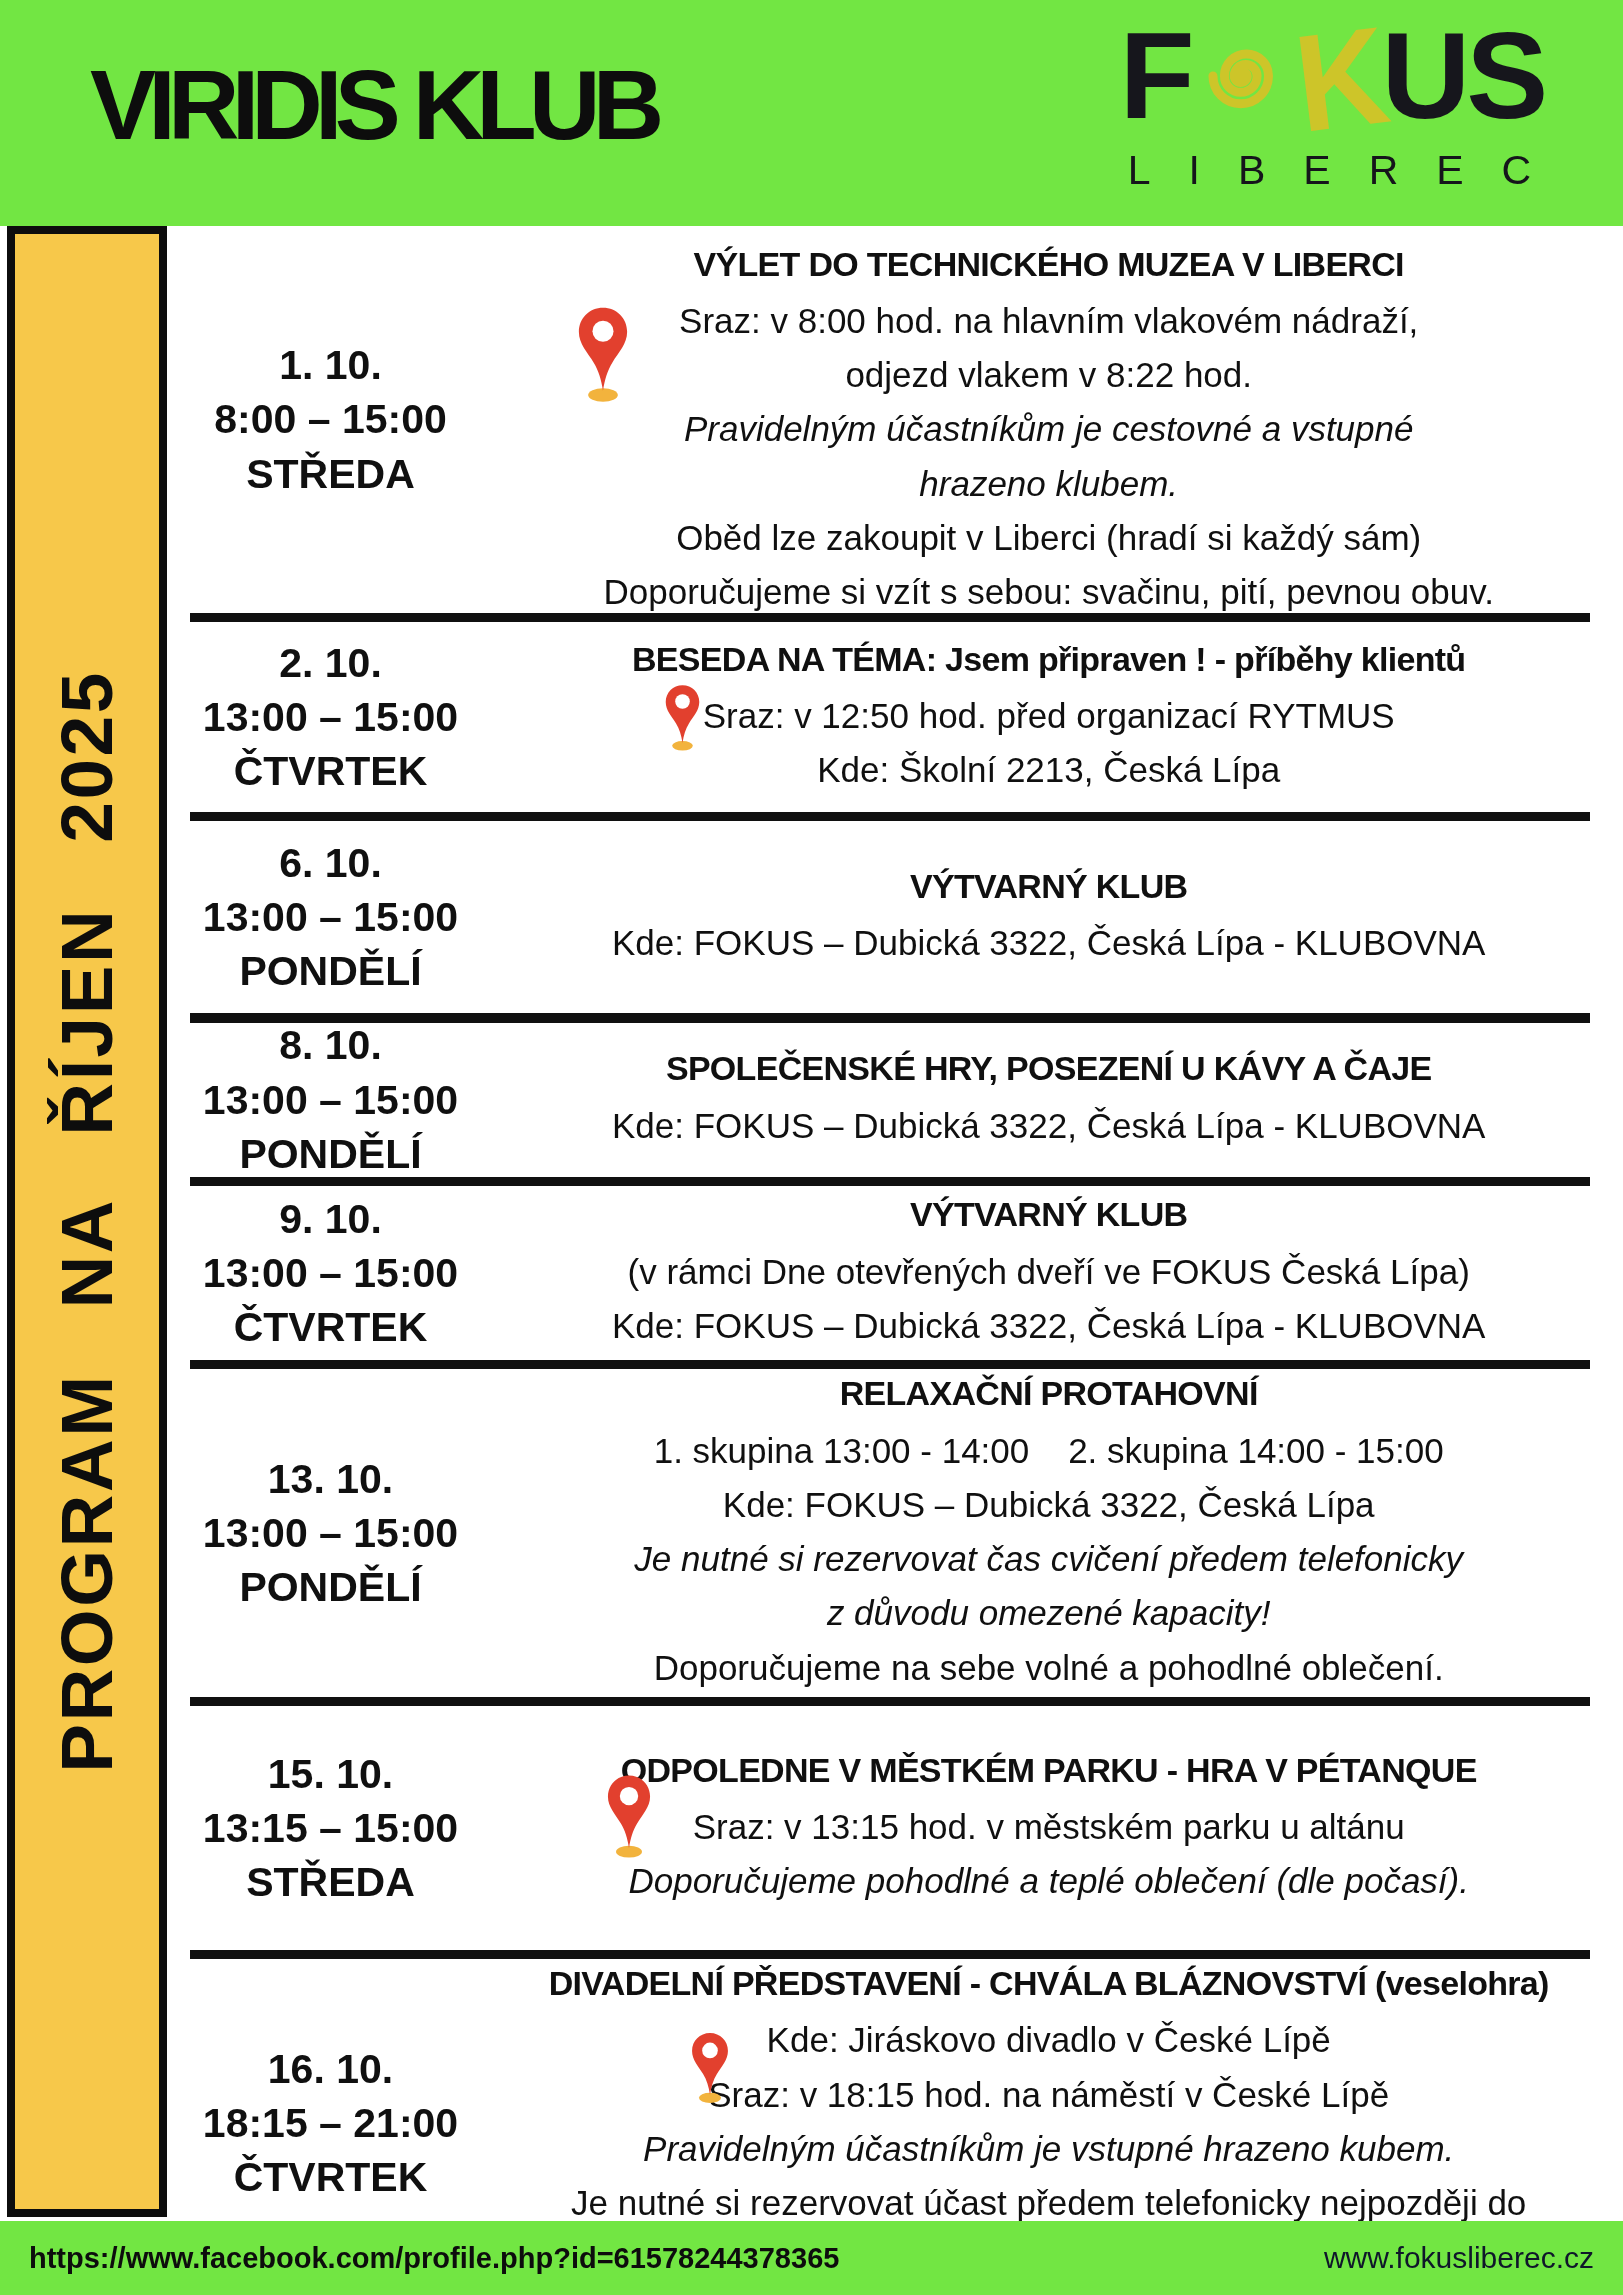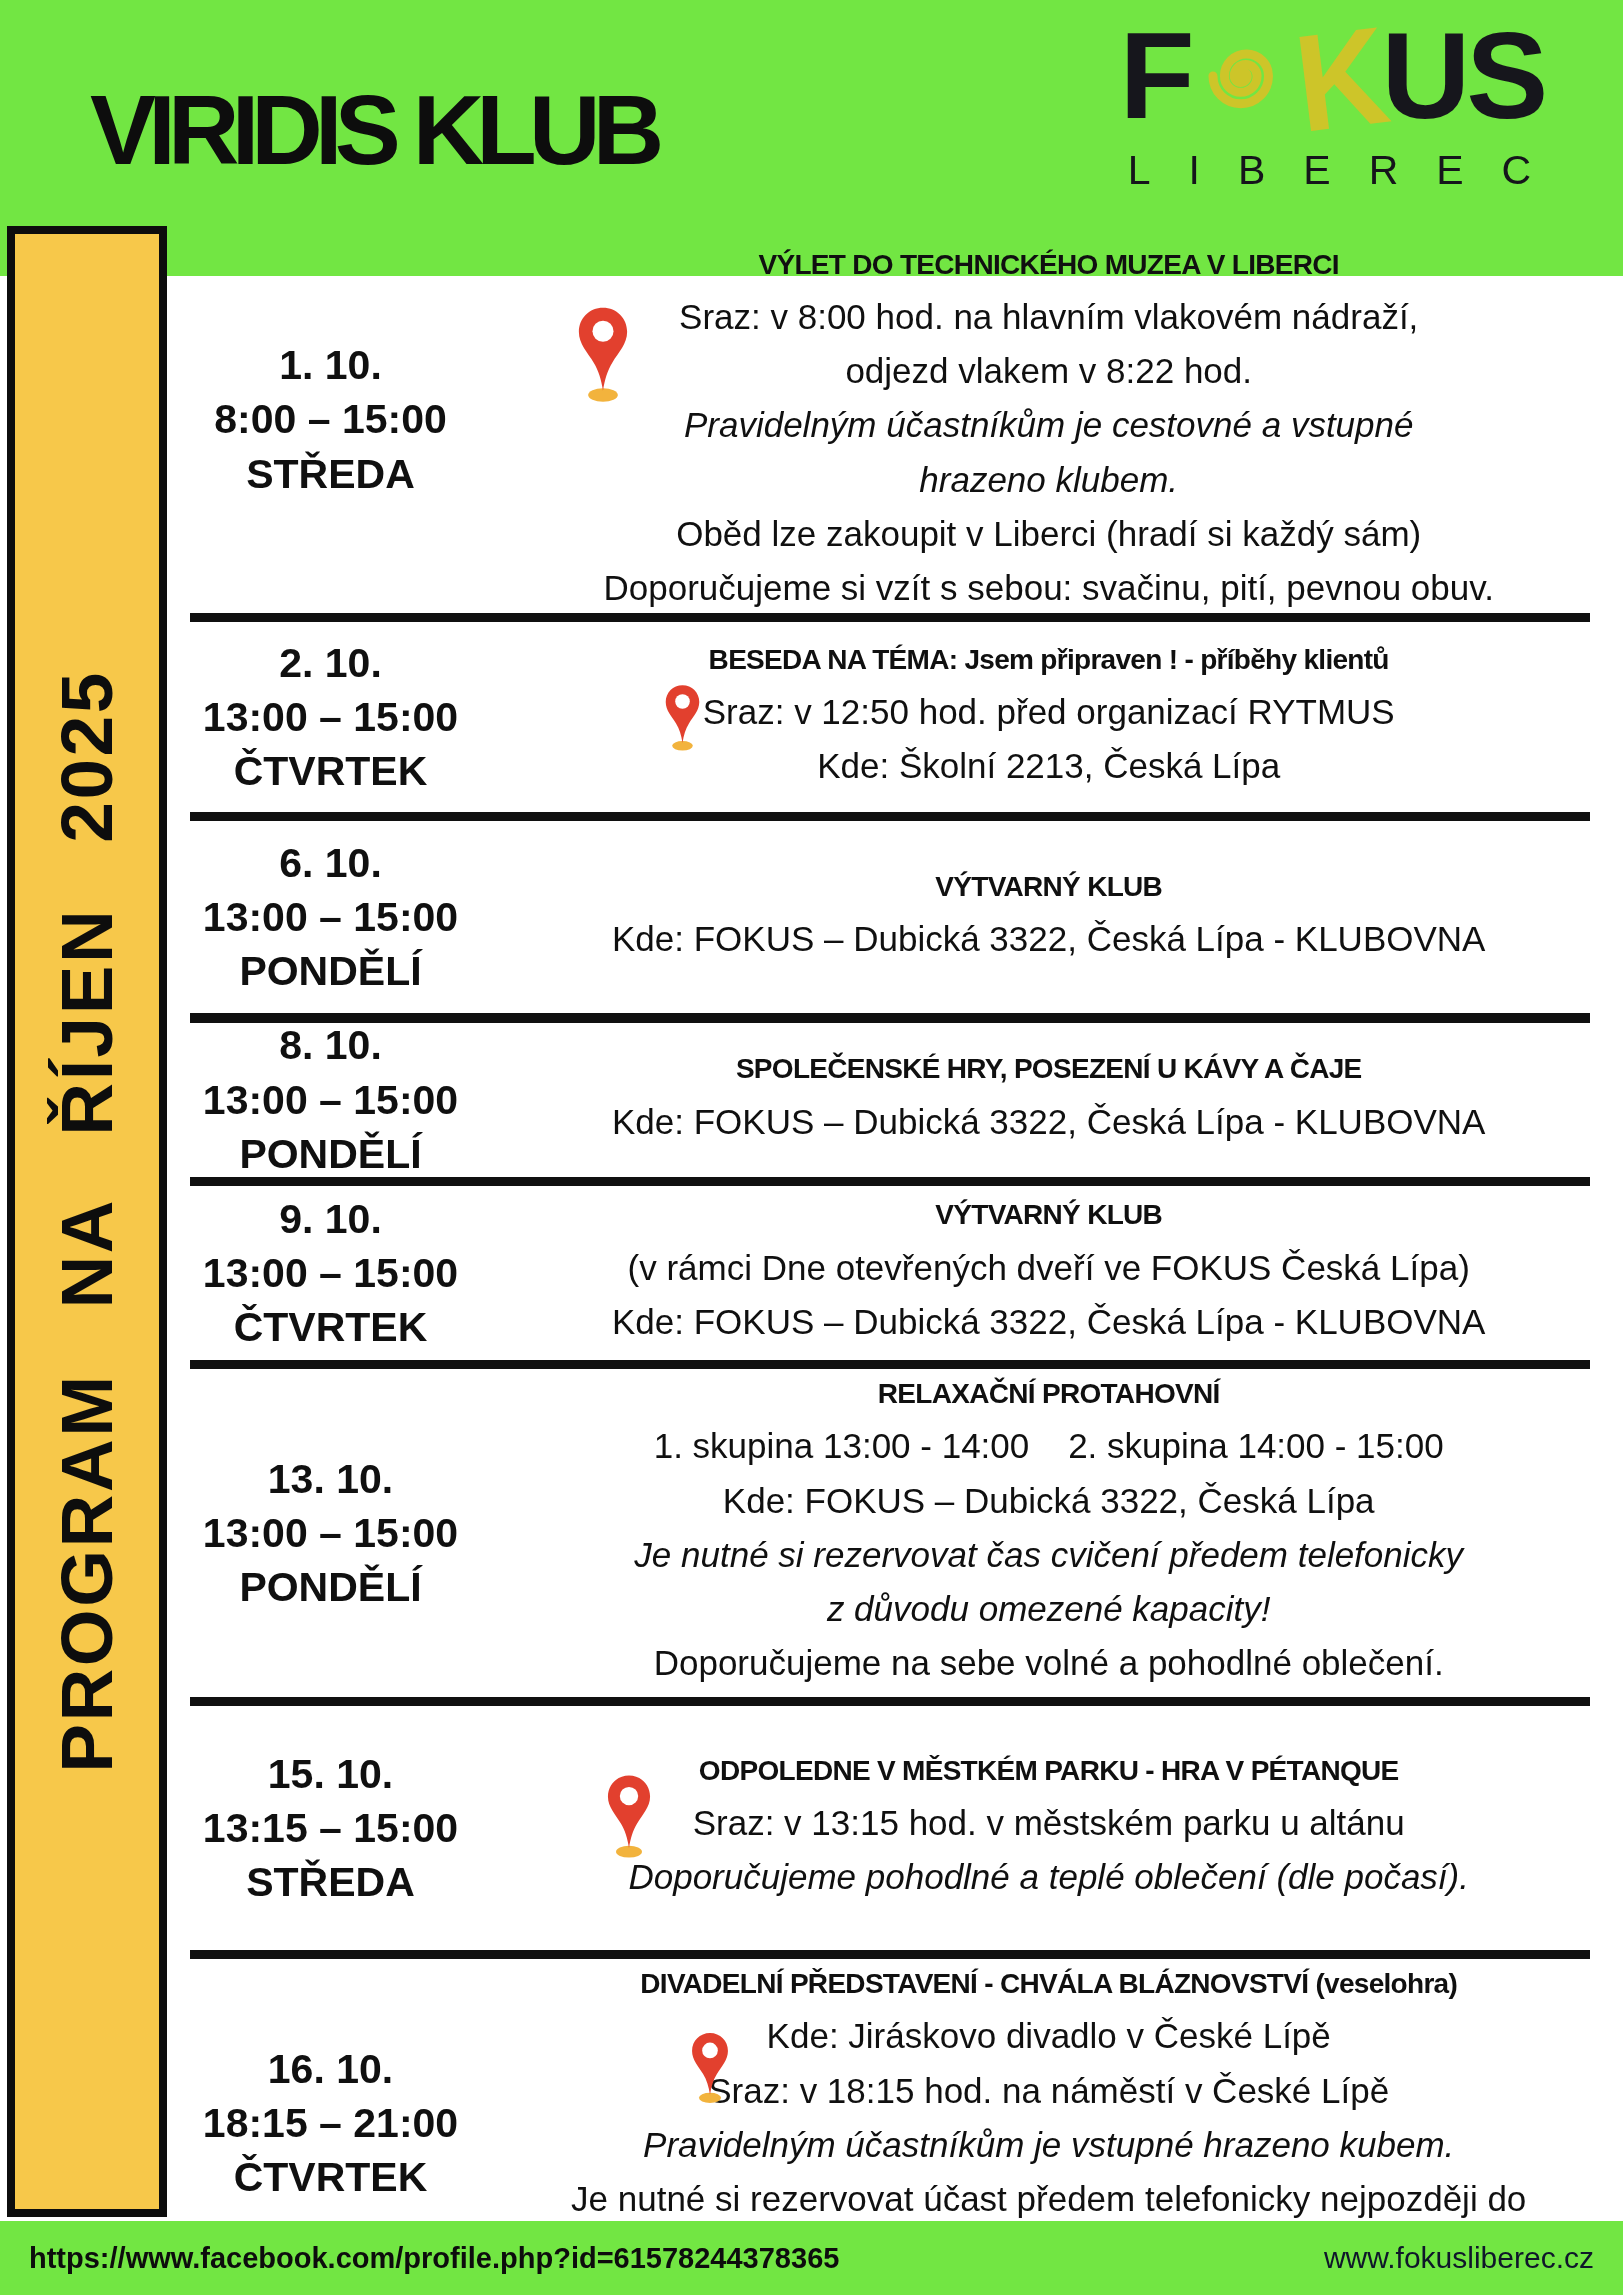--- a/index.html
+++ b/index.html
@@ -1,20 +1,20 @@
 <!DOCTYPE html>
 <html lang="cs" style="font-size:10.5px"><head>
 <meta charset="utf-8">
 <style>
   html,body{margin:0;padding:0;background:#ffffff;}
   .page{position:relative;width:1623px;height:2295px;background:#ffffff;overflow:hidden;
         font-family:"Liberation Sans",sans-serif;color:#101010;}
 
   
-  .header{position:absolute;left:0;top:0;width:1623px;height:276px;display:flex;align-items:center;}
+  .header{position:absolute;left:0;top:0;width:1623px;height:226px;display:flex;align-items:center;}
   .page-title{margin:0;padding-left:90px;font-size:99px;font-weight:bold;letter-spacing:-7.8px;
               color:#0d0d0d;transform:translateY(-7.8px);white-space:nowrap;}
   .logo{position:absolute;right:36px;top:14.4px;width:510px;text-align:center;}
   .logo-word{display:flex;align-items:center;justify-content:center;font-size:123px;font-weight:bold;
              letter-spacing:-3.9px;color:#16161c;line-height:1;}
   .logo-word .k{display:inline-block;transform:rotate(-7deg) translateY(3.9px) scale(1.02,1.12);}
   .logo-spiral{width:98px;height:98px;margin:0 3.9px;}
   .logo-sub{font-size:41px;font-weight:400;letter-spacing:38px;padding-left:33px;color:#15151b;
             margin-top:9.2px;white-space:nowrap;}
 
@@ -25,21 +25,21 @@
                  color:#0d0d0d;letter-spacing:2.6px;word-spacing:42px;white-space:nowrap;}
 
   
   .main{position:absolute;left:167px;top:226px;width:1456px;height:1991px;}
   .row{display:flex;width:100%;box-sizing:border-box;}
   .date-col{width:327px;flex:0 0 327px;display:flex;flex-direction:column;align-items:center;
             justify-content:center;text-align:center;}
   .date-line{font-size:41px;font-weight:bold;line-height:1.32;white-space:nowrap;}
   .content-col{flex:1;display:flex;flex-direction:column;align-items:center;justify-content:center;
                text-align:center;position:relative;padding-right:19.6px;}
-  .event-title{margin:0 0 6.5px 0;font-size:28px;font-weight:bold;line-height:1.35;letter-spacing:-0.7px;}
+  .event-title{margin:0 0 6.5px 0;font-size:34px;font-weight:bold;line-height:1.35;letter-spacing:-0.7px;}
   .line{font-size:35px;line-height:1.55;white-space:pre-wrap;}
   .line.italic{font-style:italic;}
 
   .row-1{height:387px;}
   .row-1 .content-col{padding-top:22px;}
   .row-2{height:190px;}
   .row-3{height:192px;}
   .row-4{height:154px;}
   .row-5{height:174px;}
   .row-6{height:328px;}

